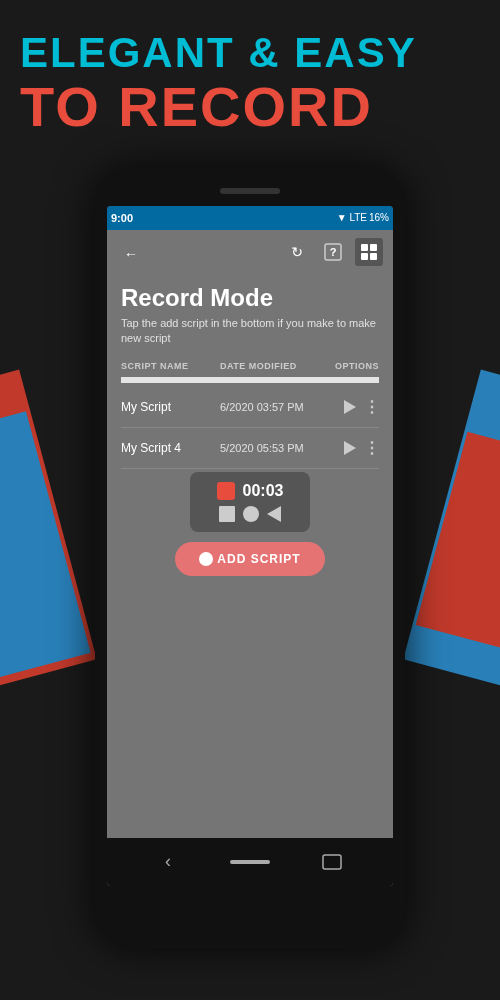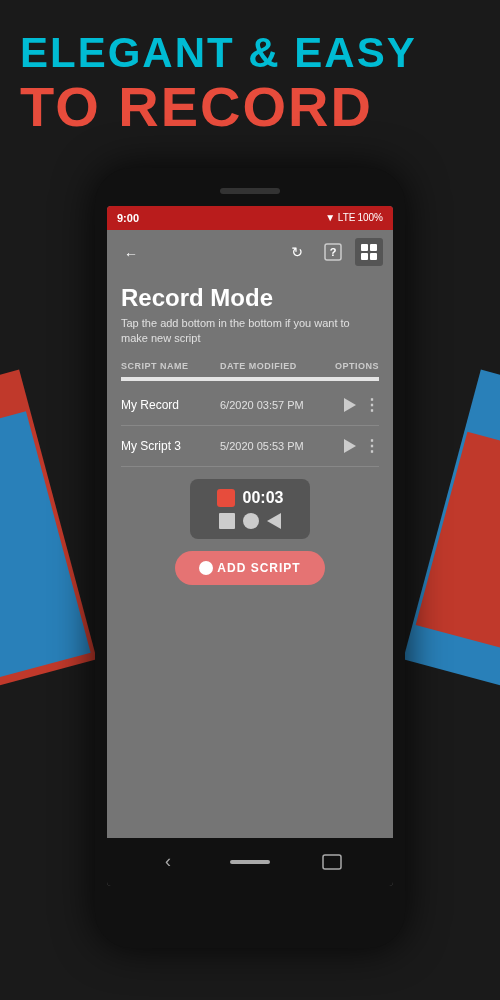--- a/index.html
+++ b/index.html
@@ -124,25 +124,25 @@
       height: 680px;
       background: #777;
       border-radius: 4px;
       overflow: hidden;
       display: flex;
       flex-direction: column;
     }
 
     
     .status-bar {
-      background: #b91c1c;
+      background: #0369a1;
       display: flex;
       justify-content: space-between;
       align-items: center;
-      padding: 4px 10px;
+      padding: 4px 4px;
       height: 24px;
     }
 
     .status-time {
       font-size: 11px;
       color: #fff;
       font-weight: bold;
     }
 
     .status-icons {
@@ -237,21 +237,21 @@
       color: #e0e0e0;
       margin-bottom: 14px;
       line-height: 1.4;
     }
 
     
     .table-header {
       display: grid;
       grid-template-columns: 1fr 1fr 60px;
       padding: 0 0 6px 0;
-      border-bottom: 4px solid #e5e5e5;
+      border-bottom: 6px solid #e5e5e5;
       margin-bottom: 4px;
     }
 
     .table-header span {
       font-size: 9px;
       color: #ccc;
       text-transform: uppercase;
       letter-spacing: 0.5px;
       font-weight: bold;
     }
@@ -310,21 +310,21 @@
       cursor: pointer;
       font-weight: bold;
       letter-spacing: -1px;
     }
 
     
     .recording-widget {
       background: #555;
       border-radius: 8px;
       padding: 10px 12px;
-      margin: 12px auto;
+      margin: 3px auto;
       width: 120px;
       display: flex;
       flex-direction: column;
       align-items: center;
       gap: 6px;
     }
 
     .recording-top {
       display: flex;
       align-items: center;
@@ -456,21 +456,21 @@
     <div class="phone-top-bar">
       <div class="phone-speaker"></div>
     </div>
 
     <div class="phone-screen">
 
       <div class="status-bar">
         <span class="status-time">9:00</span>
         <div class="status-icons">
           <span>▼ LTE</span>
-          <span>100%</span>
+          <span>16%</span>
         </div>
       </div>
 
       <div class="app-bar">
         <div class="app-bar-left">
           <div class="back-arrow icon-btn">←</div>
         </div>
         <div class="app-bar-right">
           <div class="icon-btn">↻</div>
           <div class="icon-btn">
@@ -486,41 +486,41 @@
                 <div></div>
                 <div></div>
             </div>
           </div>
         </div>
       </div>
 
       <div class="content-area">
 
         <div class="screen-title">Record Mode</div>
-        <div class="screen-subtitle">Tap the add bottom in the bottom if you want to make new script</div>
+        <div class="screen-subtitle">Tap the add script in the bottom if you make to make new script</div>
 
         <div class="table-header">
           <span>SCRIPT NAME</span>
           <span>DATE MODIFIED</span>
           <span>OPTIONS</span>
         </div>
 
         <div class="script-row">
-          <span class="script-name">My Record</span>
+          <span class="script-name">My Script</span>
           <span class="script-date">6/2020 03:57 PM</span>
           <div class="script-options">
             <div class="play-btn">
               <div class="play-triangle"></div>
             </div>
             <div class="more-dots">⋮</div>
           </div>
         </div>
 
         <div class="script-row">
-          <span class="script-name">My Script 3</span>
+          <span class="script-name">My Script 4</span>
           <span class="script-date">5/2020 05:53 PM</span>
           <div class="script-options">
             <div class="play-btn">
               <div class="play-triangle"></div>
             </div>
             <div class="more-dots">⋮</div>
           </div>
         </div>
 
         <div class="recording-widget">

